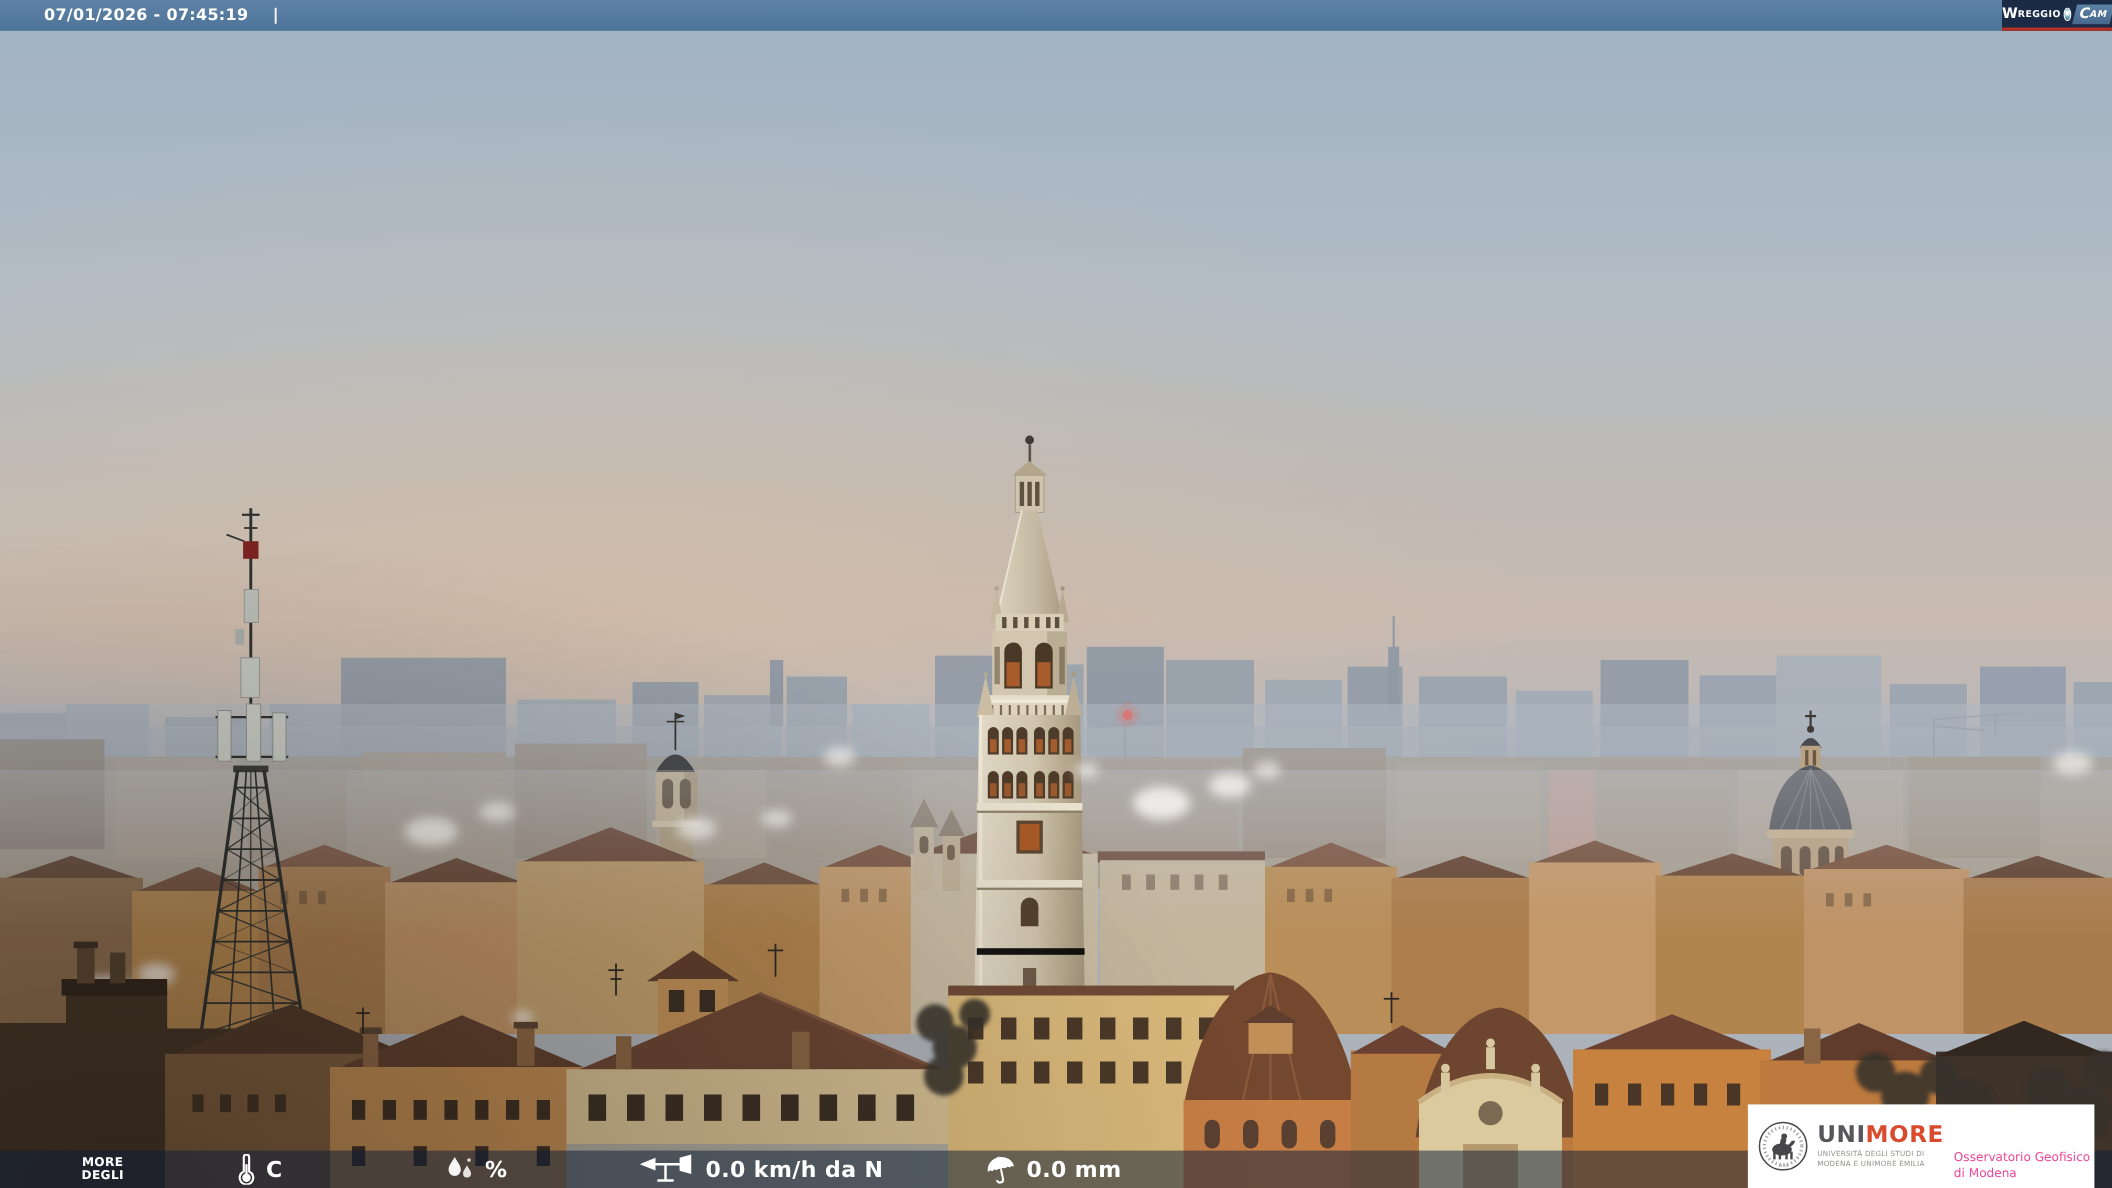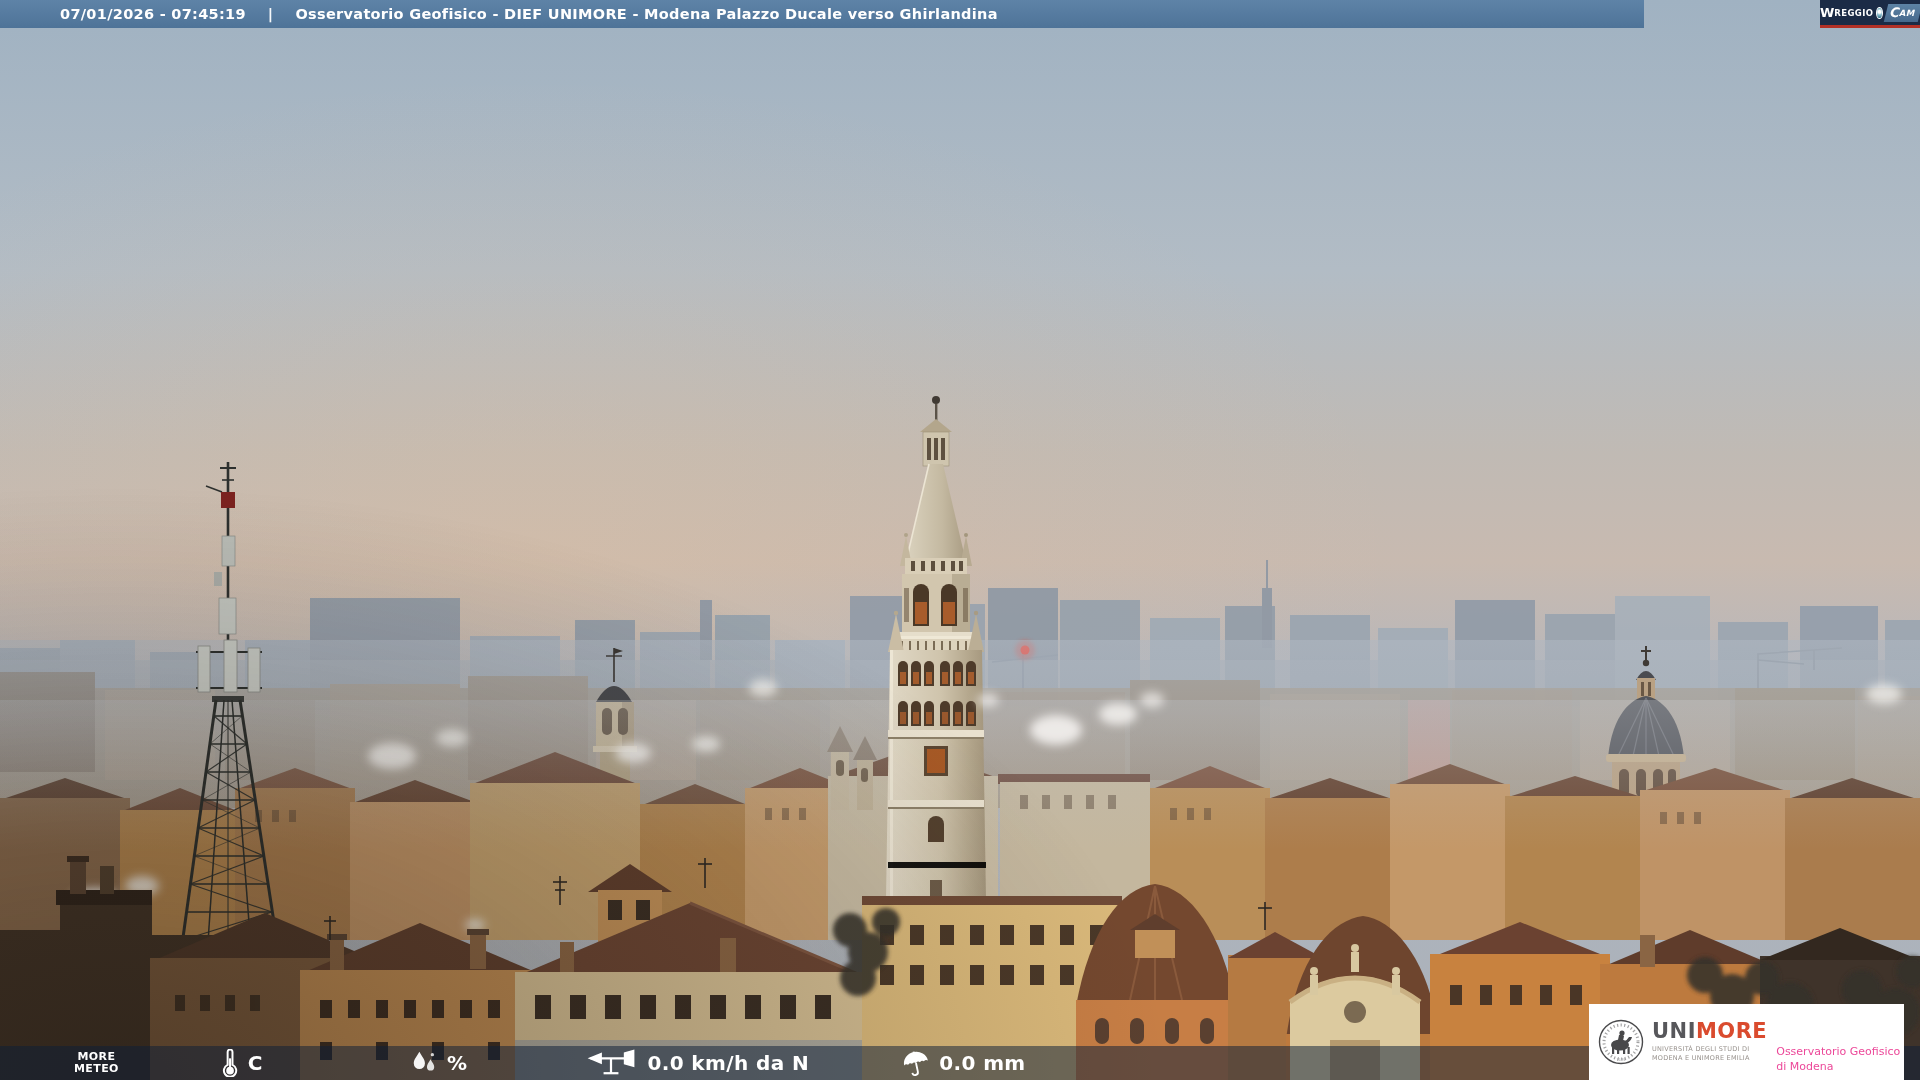--- a/index.html
+++ b/index.html
@@ -5,23 +5,23 @@
   * { margin:0; padding:0; box-sizing:border-box; }
   html,body { width:1920px; height:1080px; overflow:hidden; background:#000;
               font-family:"DejaVu Sans","Liberation Sans",sans-serif; }
   .stage { position:relative; width:1920px; height:1080px; overflow:hidden; }
 
   
   .photo { position:absolute; inset:0; }
   .photo svg { display:block; width:1920px; height:1080px; }
 
   
-  .top-bar { position:absolute; top:0; left:0; width:1644px; height:28px;
+  .top-bar { position:absolute; top:0; left:0; width:1920px; height:28px;
              background:linear-gradient(#5e83a7,#4e7398);
-             display:flex; align-items:center; padding-left:60px;
+             display:flex; align-items:center; padding-left:40px;
              color:#fff; font-size:14.5px; font-weight:bold; letter-spacing:.3px;
              white-space:nowrap; z-index:10; }
   .top-bar .sep { margin:0 22px; opacity:.95; font-weight:bold; }
 
   .wcam { position:absolute; top:0; right:0; height:28px; width:100px;
           background:#1b2b46; display:flex; align-items:center; justify-content:center;
           z-index:11; border-bottom:3px solid #b23026; }
   .wcam .w1a { color:#fff; font-size:13px; font-weight:bold; }
   .wcam .w1b { color:#fff; font-size:8.5px; font-weight:bold; letter-spacing:.4px; }
   .wcam .orb { width:12px; height:12px; border-radius:50%; margin:0 2px 0 3px;
@@ -597,37 +597,36 @@
           <circle cx="1912" cy="972" r="16"></circle>
     </g>
 
     <rect x="0" y="0" width="1920" height="1080" fill="url(#vign)"></rect>
   </svg>
   </div>
 
   <div class="top-bar">
     <span>07/01/2026 - 07:45:19</span>
     <span class="sep">|</span>
-    <span>Osservatorio Geofisico - DIEF UNIMORE - Modena Palazzo Ducale verso Ghirlandina</span>
   </div>
 
   <div class="wcam">
     <span class="w1a">W</span>
       <span class="w1b">REGGIO</span>
     <span class="orb"></span>
     <span class="campanel">
         <span class="w2a">C</span>
         <span class="w2b">AM</span>
       </span>
   </div>
 
   <div class="bottom-bar">
     <div class="dati">
       <div>MORE</div>
-      <div>METEO</div>
+      <div>DEGLI</div>
     </div>
 
     <span class="wicon ml-thermo">
       <svg width="17" height="28" viewBox="0 0 18 30">
         <path d="M7 3.2a2.6 2.6 0 0 1 5.2 0v13.9a6.6 6.6 0 1 1-5.2 0z" fill="none" stroke="#fff" stroke-width="2.1"></path>
         <circle cx="9.6" cy="23.2" r="4.1" fill="#fff"></circle>
         <rect x="8.5" y="10" width="2.2" height="11" fill="#fff"></rect>
       </svg>
     </span>
     <span class="wval ml-c">C</span>

